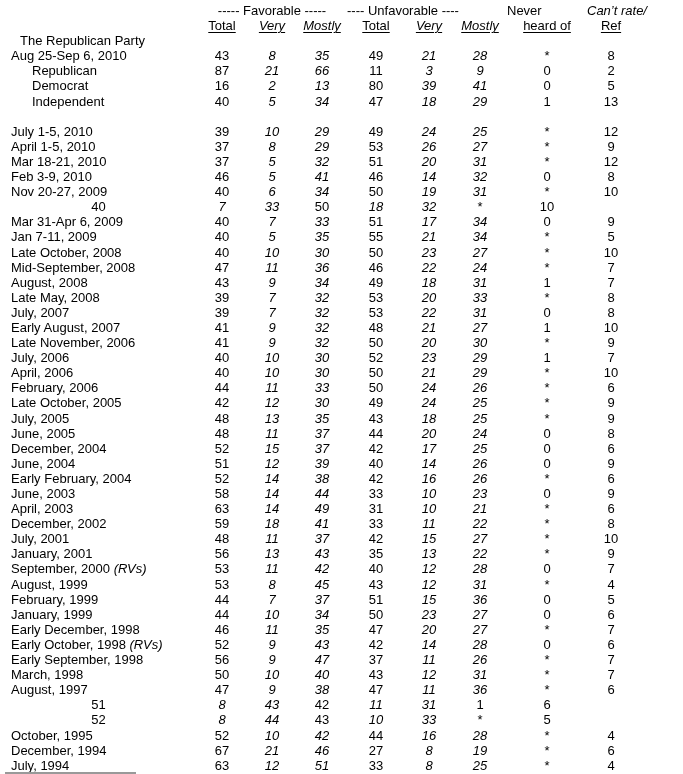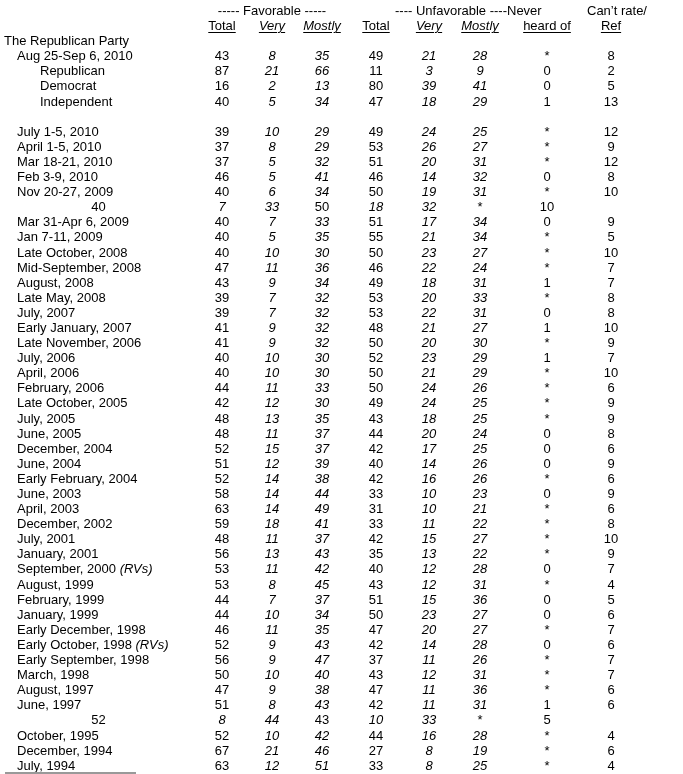--- a/index.html
+++ b/index.html
@@ -19,30 +19,30 @@
     display: grid;
     grid-template-columns: 197px 50px 50px 50px 58px 48px 54px 80px 48px;
     height: 15.1px;
     line-height: 15.1px;
     white-space: nowrap;
   }
   .row.gap { margin-top: 15.1px; }
   .cell { overflow: visible; }
   .num { text-align: center; }
   .label { text-align: left; }
-  .indent-0 .label { padding-left: 4px; }
-  .indent-1 .label { padding-left: 17px; }
-  .indent-2 .label { padding-left: 40px; }
+  .indent-0 .label { padding-left: 20px; }
+  .indent-1 .label { padding-left: 11px; }
+  .indent-2 .label { padding-left: 32px; }
   .it { font-style: italic; }
   .u { text-decoration: underline; text-underline-offset: 2px; }
   
   .ghdr .g-fav   { grid-column: 2 / span 3; text-align: center; }
-  .ghdr .g-unf   { grid-column: 5 / span 3; text-align: right; }
+  .ghdr .g-unf   { grid-column: 5 / span 3; text-align: left; }
   .ghdr .g-never { grid-column: 8; text-align: left; }
-  .ghdr .g-cant  { grid-column: 9; text-align: right; }
+  .ghdr .g-cant  { grid-column: 9; text-align: right; font-style: italic; }
   .cutoff {
     position: absolute;
     left: 5px;
     bottom: 0;
     width: 131px;
     height: 2px;
     background: #999999;
   }
 </style>
 </head>
@@ -254,21 +254,21 @@
     <div class="cell num">39</div>
     <div class="cell num it">7</div>
     <div class="cell num it">32</div>
     <div class="cell num">53</div>
     <div class="cell num it">22</div>
     <div class="cell num it">31</div>
     <div class="cell num">0</div>
     <div class="cell num">8</div>
   </div>
       <div class="row indent-1">
-    <div class="cell label"><span class="lbl-main">Early January, 2007</span><span class="lbl-suffix it"></span></div>
+    <div class="cell label"><span class="lbl-main">Early August, 2007</span><span class="lbl-suffix it"></span></div>
     <div class="cell num">41</div>
     <div class="cell num it">9</div>
     <div class="cell num it">32</div>
     <div class="cell num">48</div>
     <div class="cell num it">21</div>
     <div class="cell num it">27</div>
     <div class="cell num">1</div>
     <div class="cell num">10</div>
   </div>
       <div class="row indent-1">
@@ -529,21 +529,20 @@
     <div class="cell num">47</div>
     <div class="cell num it">9</div>
     <div class="cell num it">38</div>
     <div class="cell num">47</div>
     <div class="cell num it">11</div>
     <div class="cell num it">36</div>
     <div class="cell num">*</div>
     <div class="cell num">6</div>
   </div>
       <div class="row indent-1">
-    <div class="cell label"><span class="lbl-main">June, 1997</span><span class="lbl-suffix it"></span></div>
     <div class="cell num">51</div>
     <div class="cell num it">8</div>
     <div class="cell num it">43</div>
     <div class="cell num">42</div>
     <div class="cell num it">11</div>
     <div class="cell num it">31</div>
     <div class="cell num">1</div>
     <div class="cell num">6</div>
   </div>
       <div class="row indent-1">

